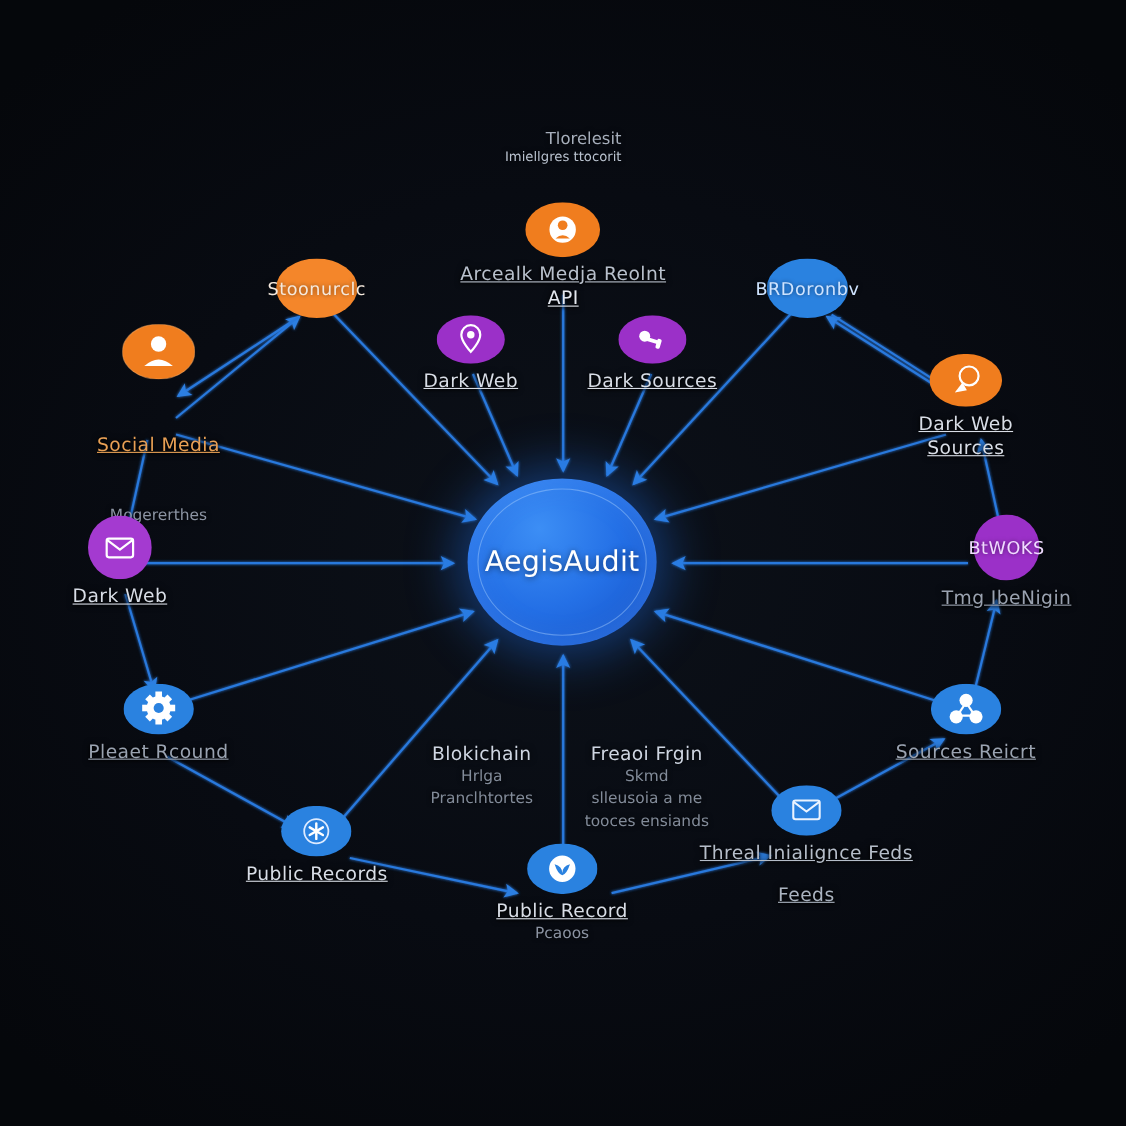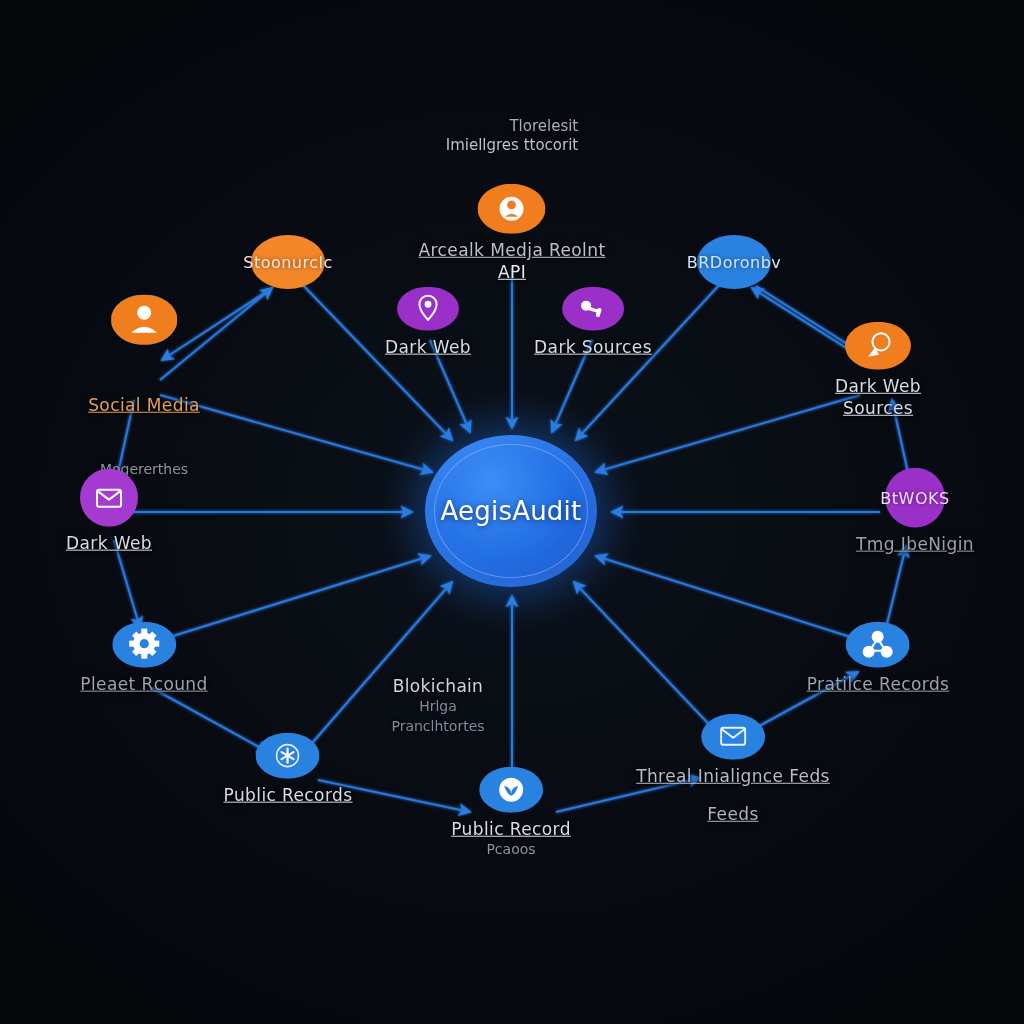--- a/index.html
+++ b/index.html
@@ -204,21 +204,21 @@
       <svg width="74" height="54" viewBox="0 0 74 54">
         <ellipse cx="37" cy="27" rx="37" ry="27" fill="#f4862a"></ellipse>
       </svg>
       <span class="inner-txt">Stoonurclc</span>
     </div>
   </div>
 
   <div class="node" style="left:512px; top:233px;">
     <div style="position:absolute; top:-68px; left:50%; transform:translateX(-50%);">
       <div class="sub" style="color:#a6aebb; font-size:15px;">Tlorelesit</div>
-      <div class="sub" style="color:#b9c2cf; font-size:15px;">Imiellgres ttocorit</div>
+      <div class="sub" style="color:#b9c2cf; font-size:12px;">Imiellgres ttocorit</div>
     </div>
     <div class="badge">
       <svg width="68" height="50" viewBox="0 0 68 50">
         <ellipse cx="34" cy="25" rx="34" ry="25" fill="#f07d1e"></ellipse>
         <circle cx="34" cy="25" r="12" fill="#fff"></circle>
         <circle cx="34" cy="21" r="4.4" fill="#f07d1e"></circle>
         <path d="M27.5 33 q6.5 -6 13 0 z" fill="#f07d1e"></path>
       </svg>
     </div>
     <div class="lbl" style="color:#b8c0cc;">Arcealk Medja Reolnt</div>
@@ -318,21 +318,21 @@
         <g stroke="#fff" stroke-width="2" fill="none">
           <line x1="32" y1="17" x2="24" y2="29"></line>
             <line x1="32" y1="17" x2="40" y2="29"></line>
           <line x1="24" y1="29" x2="40" y2="29"></line>
         </g>
         <circle cx="32" cy="15" r="6" fill="#fff"></circle>
         <circle cx="23" cy="30" r="6" fill="#fff"></circle>
         <circle cx="41" cy="30" r="6" fill="#fff"></circle>
       </svg>
     </div>
-    <div class="lbl" style="color:#9aa3b1;">Pratilce Records</div>
+    <div class="lbl" style="color:#9aa3b1;">Sources Reicrt</div>
   </div>
 
   <div class="node" style="left:288px; top:769px;">
     <div class="badge">
       <svg width="64" height="46" viewBox="0 0 64 46">
         <ellipse cx="32" cy="23" rx="32" ry="23" fill="#2a82e0"></ellipse>
         <circle cx="32" cy="23" r="11" fill="none" stroke="#dceaff" stroke-width="1.6"></circle>
         <g stroke="#fff" stroke-width="2.2" stroke-linecap="round">
           <line x1="32" y1="16" x2="32" y2="30"></line>
           <line x1="26" y1="19.5" x2="38" y2="26.5"></line>
@@ -366,14 +366,20 @@
     <div class="lbl" style="color:#b5bdc9;">Threal Inialigncе Feds</div>
     <div class="lbl" style="color:#aab3c0; margin-top:18px;">Feeds</div>
   </div>
 
   <div class="caption" style="left:438px; top:676px;">
     <div class="c1">Blokichain</div>
     <div class="c2">Hrlga</div>
     <div class="c2">Pranclhtortes</div>
   </div>
 
+  <div class="caption" style="left:588px; top:676px;">
+    <div class="c1">Freaoi Frgin</div>
+    <div class="c2">Skmd</div>
+    <div class="c2">slleusoia a mе</div>
+    <div class="c2">tooces ensiands</div>
+  </div>
 
 </div>
 
 </body></html>

